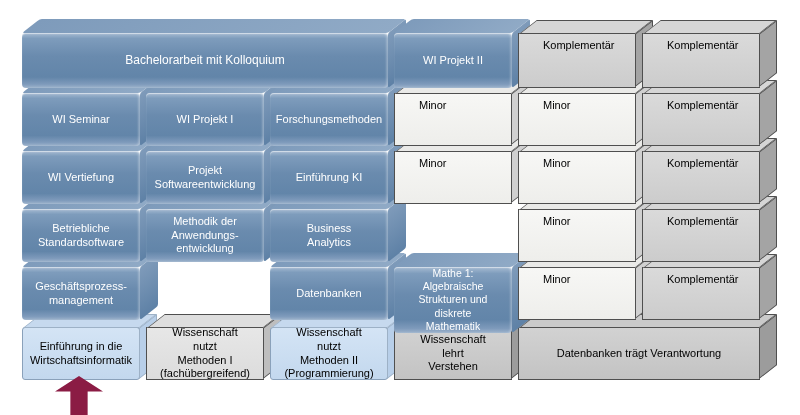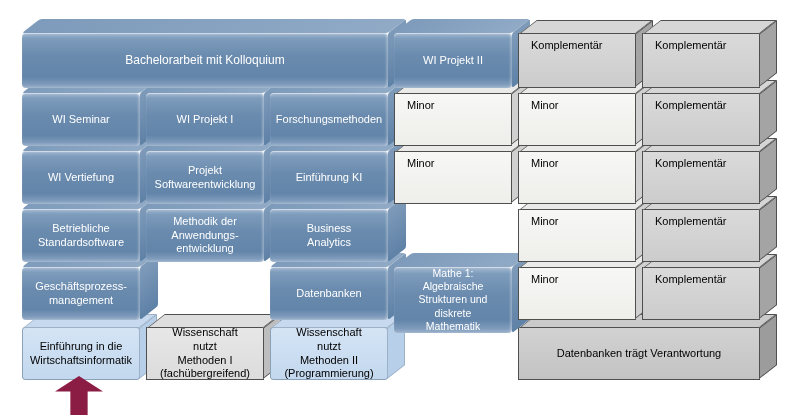--- a/index.html
+++ b/index.html
@@ -13,21 +13,21 @@
     transform:skewX(-52deg);transform-origin:bottom left;box-sizing:border-box;
   }
   .block::after{ 
     content:"";position:absolute;right:-18px;top:0;width:18px;height:100%;
     transform:skewY(-38deg);transform-origin:top left;box-sizing:border-box;
   }
   .lbl{
     position:absolute;inset:0;display:flex;align-items:center;justify-content:center;
     text-align:center;white-space:pre-line;font-size:11px;line-height:1.25;padding:17px;
   }
-  .tl .lbl{align-items:flex-start;justify-content:flex-start;text-align:left;padding:5px 12px;}
+  .tl .lbl{align-items:flex-start;justify-content:flex-start;text-align:left;padding:5px 24px;}
   .big .lbl{font-size:12px;}
 
   
   .t-blue{
     border-radius:4px;color:#ffffff;
     background:linear-gradient(180deg,#a7bcd3 0%,#7e9cbc 10%,#6a8bae 42%,#6285a9 80%,#7e9abb 93%,#9db3cc 100%);
     box-shadow:inset 0 1px 1px rgba(255,255,255,.5), inset -2px 0 2px rgba(255,255,255,.25);
   }
   .t-blue::before{background:linear-gradient(90deg,#7e9bbb,#90aac6);border-radius:2px;}
   .t-blue::after{background:linear-gradient(180deg,#7f9bba,#5e81a6);border-radius:2px;}
@@ -165,19 +165,23 @@
   <div class="block t-g1" style="left:146px;top:327px;width:118px;height:53px;z-index:12">
       <span class="lbl">Wissenschaft nutzt
 Methoden I
 (fachübergreifend)</span>
     </div>
   <div class="block t-lb" style="left:270px;top:327px;width:118px;height:53px;z-index:13">
       <span class="lbl">Wissenschaft nutzt
 Methoden II
 (Programmierung)</span>
     </div>
+  <div class="block t-g2" style="left:394px;top:327px;width:118px;height:53px;z-index:14">
+      <span class="lbl">Wissenschaft lehrt
+Verstehen</span>
+    </div>
   <div class="block t-g2" style="left:518px;top:327px;width:242px;height:53px;z-index:15">
       <span class="lbl">Datenbanken trägt Verantwortung</span>
     </div>
 
   <div class="arrow"></div>
 
 </div>
 
 </body></html>

